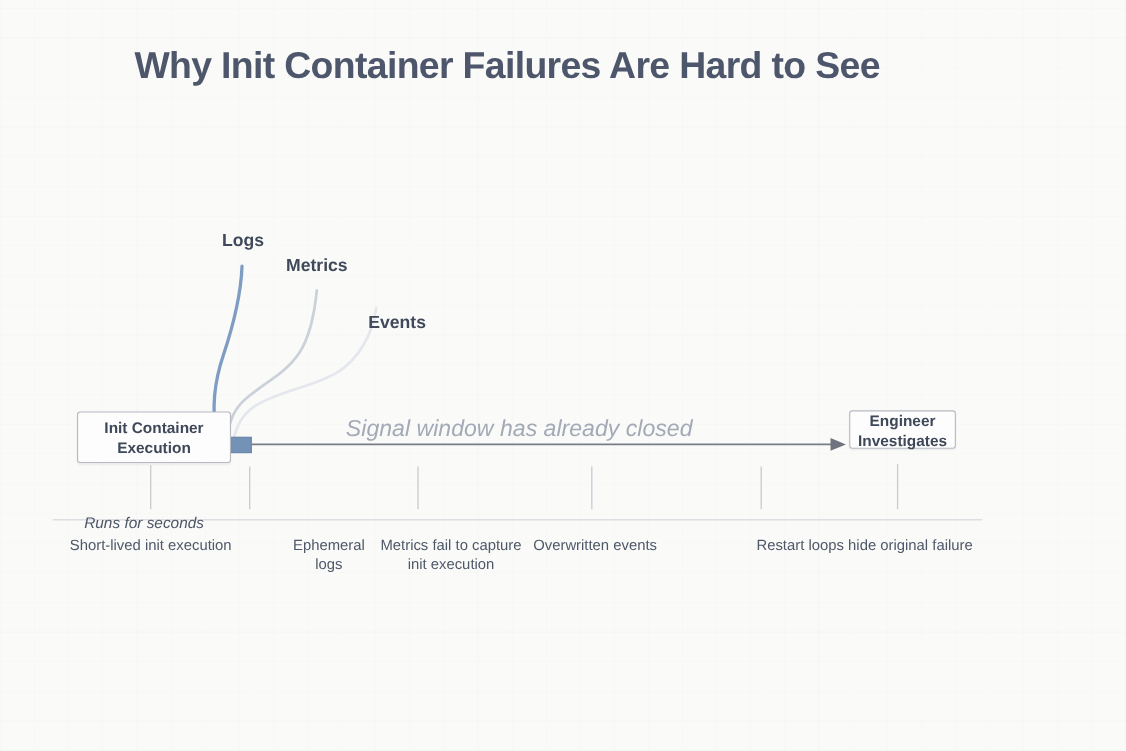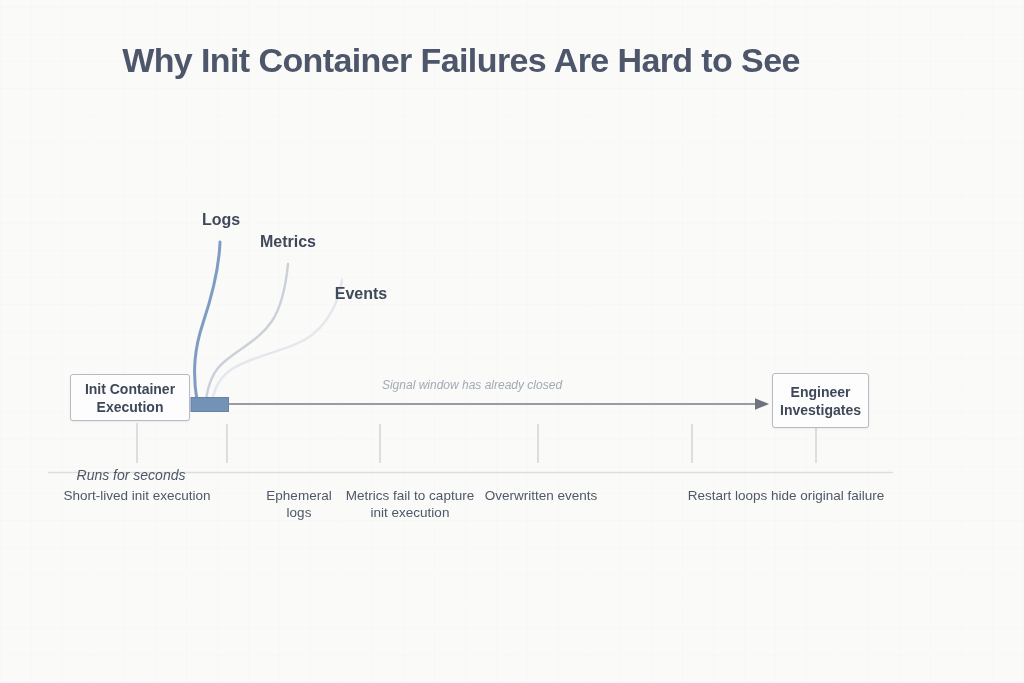--- a/index.html
+++ b/index.html
@@ -52,38 +52,38 @@
     display: flex;
     flex-direction: column;
     align-items: center;
     justify-content: center;
     text-align: center;
     font-size: 14px;
     font-weight: 600;
     line-height: 18px;
     color: #3e4859;
   }
-  .node-box.start { left: 70px;  top: 374px; width: 120px; height: 47px; }
-  .node-box.end   { left: 772px; top: 373px; width: 97px;  height: 55px; }
+  .node-box.start { left: 70px;  top: 374px; width: 140px; height: 47px; }
+  .node-box.end   { left: 772px; top: 373px; width: 97px;  height: 35px; }
   .node-box span { display: block; }
   .caption-italic {
     position: absolute;
     transform: translateX(-50%);
     font-style: italic;
     white-space: nowrap;
   }
   .runs-caption {
     left: 131px; top: 428px;
     font-size: 14px;
     color: #4d5565;
     margin-top: 39px;
   }
   .arrow-caption {
     left: 472px; top: 378px;
-    font-size: 12px;
+    font-size: 21px;
     color: #a3aab6;
   }
   .issue-label {
     position: absolute;
     transform: translateX(-50%);
     top: 487px;
     font-size: 13.5px;
     line-height: 17px;
     color: #4e5868;
     text-align: center;

